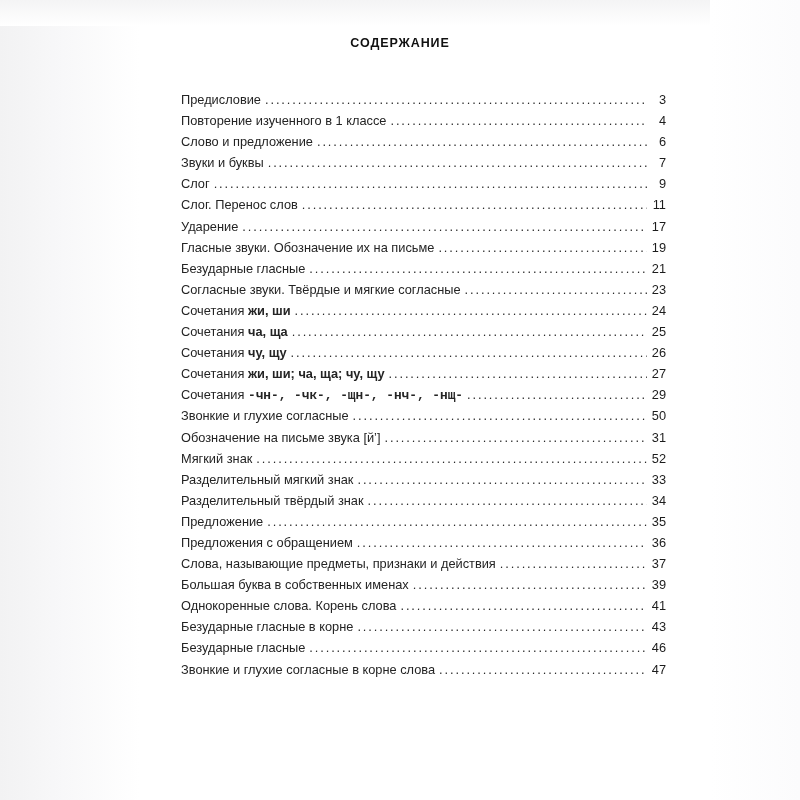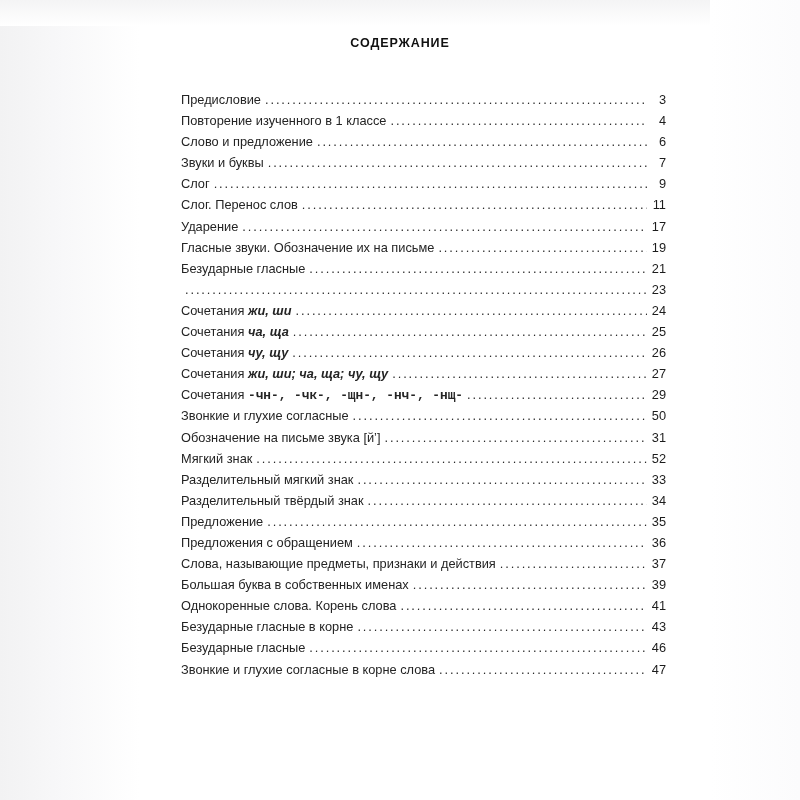--- a/index.html
+++ b/index.html
@@ -81,21 +81,20 @@
     font-size: 12.8px;
     color: #242424;
     white-space: nowrap;
   }
 
   .toc-label {
     flex: 0 0 auto;
   }
   .toc-label b {
     font-weight: bold;
-    font-style: italic;
   }
   .toc-label .bd {
     font-weight: bold;
     font-style: normal;
     font-family: Liberation Mono, monospace;
   }
 
   .toc-leader {
     flex: 1 1 auto;
     overflow: hidden;
@@ -174,20 +173,21 @@
         <span class="toc-label">Гласные звуки. Обозначение их на письме</span>
         <span class="toc-leader"></span>
         <span class="toc-page">19</span>
       </li>
       <li class="toc-row">
         <span class="toc-label">Безударные гласные</span>
         <span class="toc-leader"></span>
         <span class="toc-page">21</span>
       </li>
       <li class="toc-row">
+        <span class="toc-label">Согласные звуки. Твёрдые и мягкие согласные</span>
         <span class="toc-leader"></span>
         <span class="toc-page">23</span>
       </li>
       <li class="toc-row">
         <span class="toc-label">Сочетания <b>жи, ши</b></span>
         <span class="toc-leader"></span>
         <span class="toc-page">24</span>
       </li>
       <li class="toc-row">
         <span class="toc-label">Сочетания <b>ча, ща</b></span>

